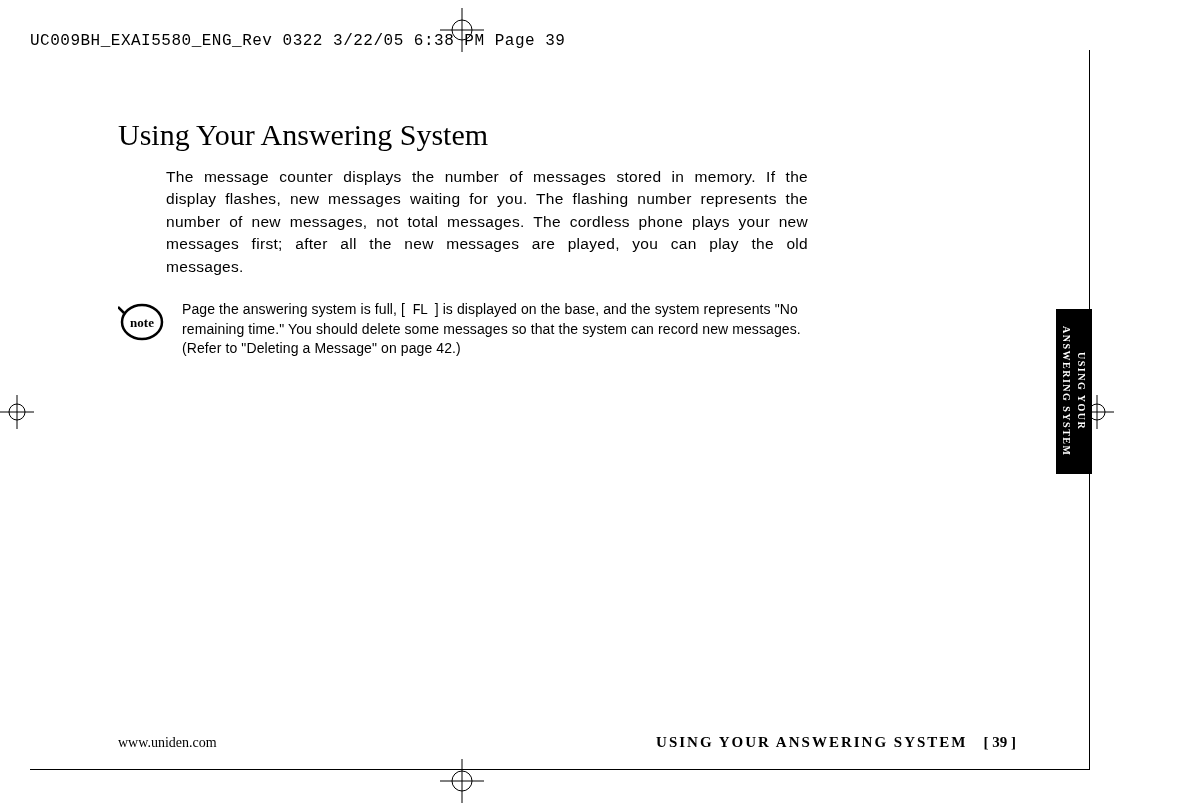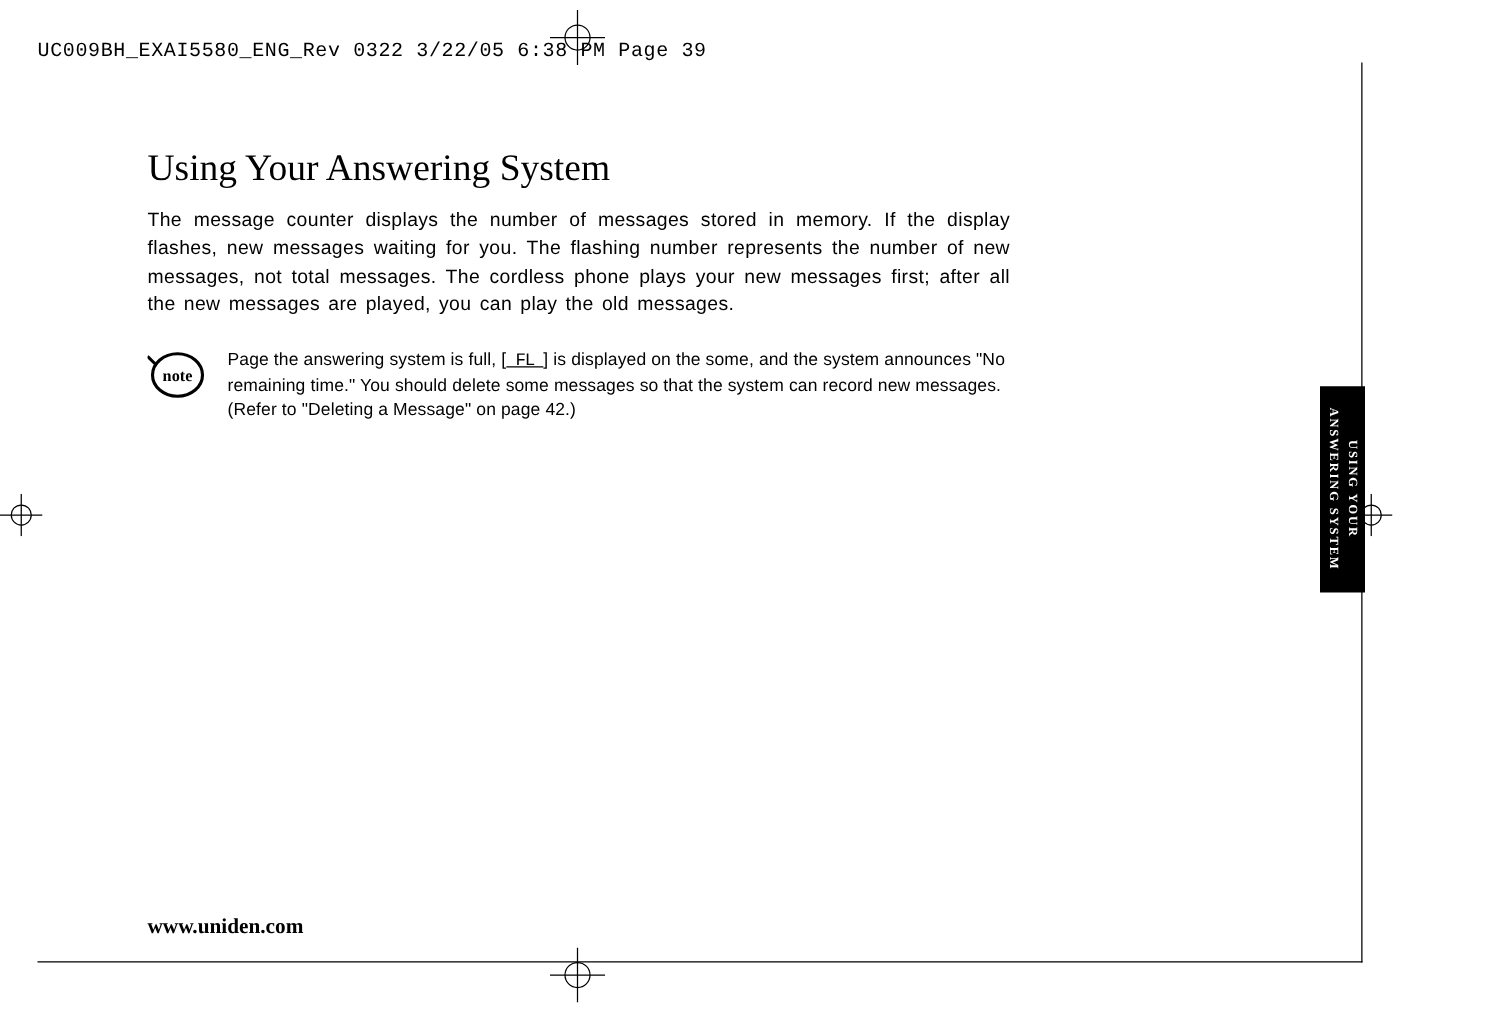--- a/index.html
+++ b/index.html
@@ -61,20 +61,21 @@
     margin-bottom: 14px;
   }
   .intro {
     font-family: Verdana, Arial, sans-serif;
     font-size: 15.5px;
     line-height: 1.45;
     letter-spacing: 0.3px;
     word-spacing: 2px;
     text-align: justify;
     text-align-last: left;
+    margin-left: 48px;
   }
   .note-row {
     display: flex;
     align-items: flex-start;
     gap: 18px;
     margin-top: 22px;
   }
   .note-icon {
     flex: 0 0 auto;
     margin-top: 2px;
@@ -83,21 +84,20 @@
   .note-text {
     font-family: Verdana, Arial, sans-serif;
     font-size: 14px;
     line-height: 1.35;
     letter-spacing: 0.1px;
   }
   .fl-display {
     font-family: 'Courier New', monospace;
     font-size: 14px;
     letter-spacing: -1px;
-    text-decoration: underline;
   }
   .side-tab {
     position: absolute;
     top: 309px;
     right: 108px;
     width: 36px;
     height: 165px;
     background: #000;
     color: #fff;
     font-family: Georgia, serif;
@@ -119,22 +119,21 @@
     position: absolute;
     bottom: 60px;
     left: 118px;
     width: 898px;
     display: flex;
     justify-content: space-between;
     align-items: baseline;
   }
   .footer-url {
     font-family: Georgia, serif;
-    font-size: 17px;
-    font-weight: bold;
+    font-size: 14px;
   }
   .footer-section {
     font-family: Georgia, serif;
     font-size: 15px;
     font-weight: bold;
     letter-spacing: 2px;
   }
   .footer-page {
     font-family: Georgia, serif;
     font-size: 15px;
@@ -184,29 +183,33 @@
 
   <div class="note-row">
     <div class="note-icon">
       <svg width="46" height="40" viewBox="0 0 46 40">
         <ellipse cx="24" cy="20" rx="20" ry="17" fill="none" stroke="#000" stroke-width="2.5"></ellipse>
         <line x1="6" y1="11" x2="0" y2="5" stroke="#000" stroke-width="2.5"></line>
         <text x="24" y="25" text-anchor="middle" font-family="Georgia, serif" font-size="13">note</text>
       </svg>
     </div>
     <div class="note-text">
-      <span>Page the answering system is full, [</span><span class="fl-display"> FL </span><span>] is displayed on the some, and the system announces "No</span><br>
+      <span>Page the answering system is full, [</span><span class="fl-display"> FL </span><span>] is displayed on the base, and the system represents "No</span><br>
       <span>remaining time." You should delete some messages so that the system can record new messages.</span><br>
       <span>(Refer to "Deleting a Message" on page 42.)</span>
     </div>
   </div>
 </div>
 
 <div class="side-tab">
   <div class="side-tab-inner">
     <span>USING YOUR</span><br>
     <span>ANSWERING SYSTEM</span>
   </div>
 </div>
 
 <div class="footer">
   <div class="footer-url">www.uniden.com</div>
+  <div>
+    <span class="footer-section">USING YOUR ANSWERING SYSTEM</span>
+    <span class="footer-page">[ 39 ]</span>
+  </div>
 </div>
 
 </body></html>

